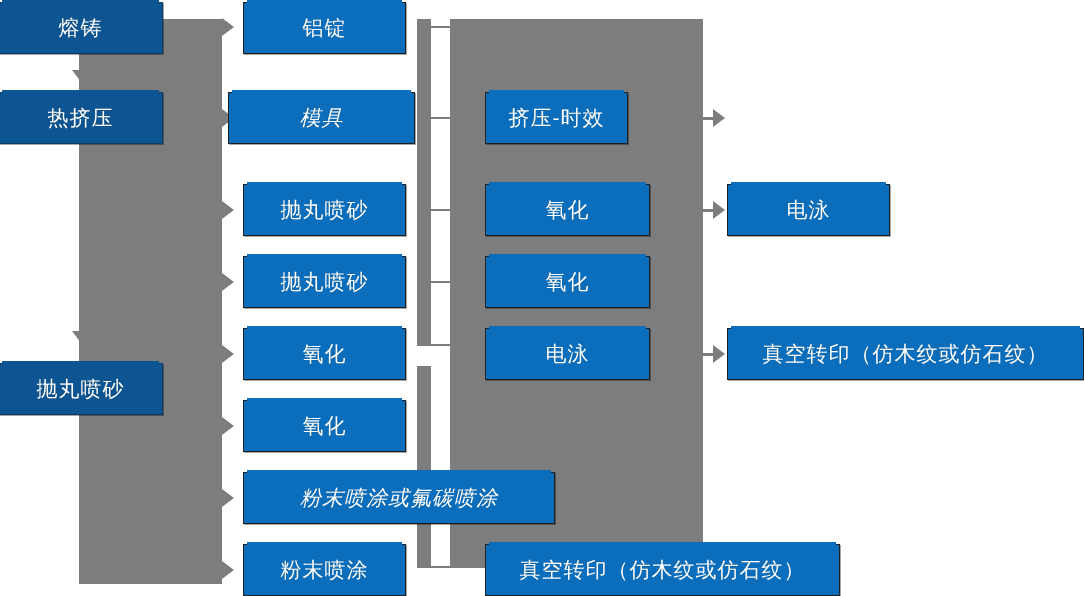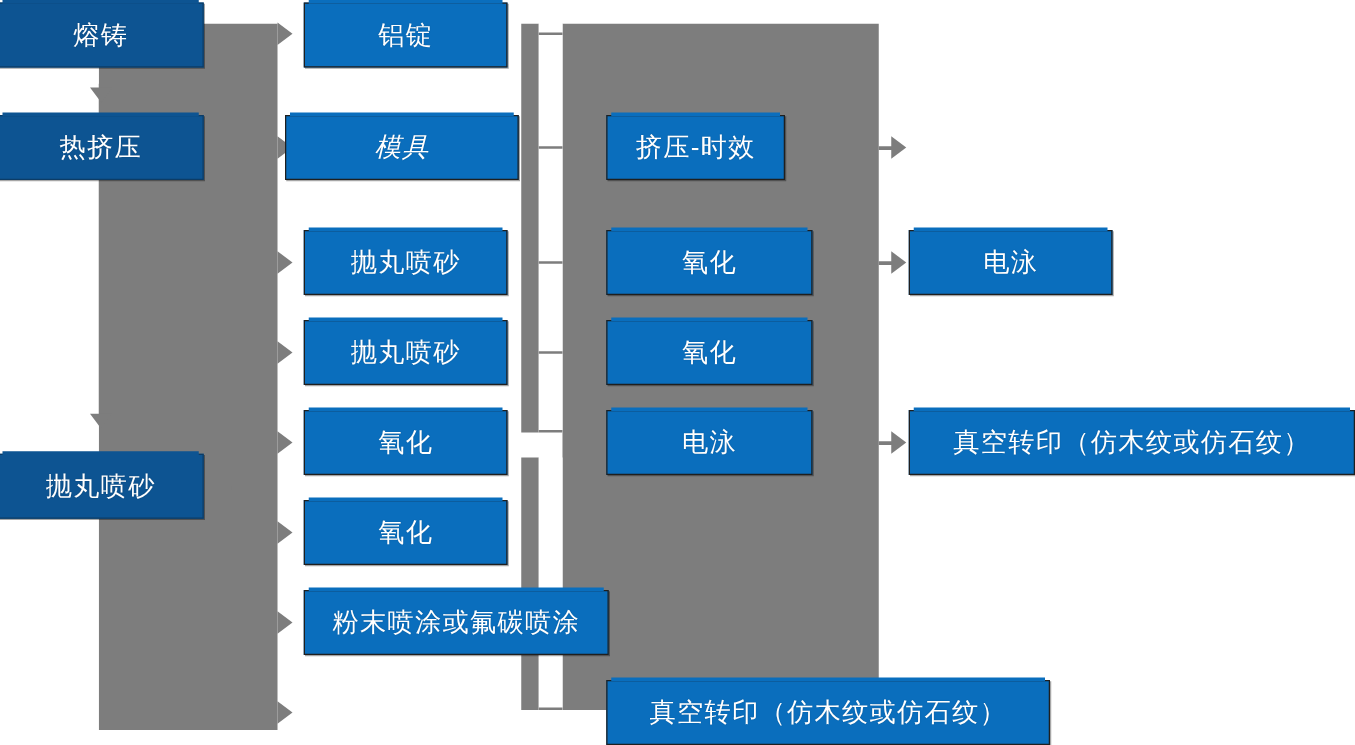--- a/index.html
+++ b/index.html
@@ -150,24 +150,27 @@
   </div>
 
   <div class="box light" style="left:243px;top:328px;width:163px;height:52px;">
     <span>氧化</span>
   </div>
 
   <div class="box light" style="left:243px;top:400px;width:163px;height:52px;">
     <span>氧化</span>
   </div>
 
-  <div class="box light" style="left:243px;top:472px;width:244px;height:52px;">
+  <div class="box light" style="left:243px;top:472px;width:312px;height:52px;font-style:italic;">
     <span>粉末喷涂或氟碳喷涂</span>
   </div>
 
+  <div class="box light" style="left:243px;top:544px;width:163px;height:52px;">
+    <span>粉末喷涂</span>
+  </div>
 
 
   <div class="box light" style="left:485px;top:92px;width:143px;height:52px;">
     <span>挤压-时效</span>
   </div>
 
   <div class="box light" style="left:485px;top:184px;width:165px;height:52px;">
     <span>氧化</span>
   </div>
 

